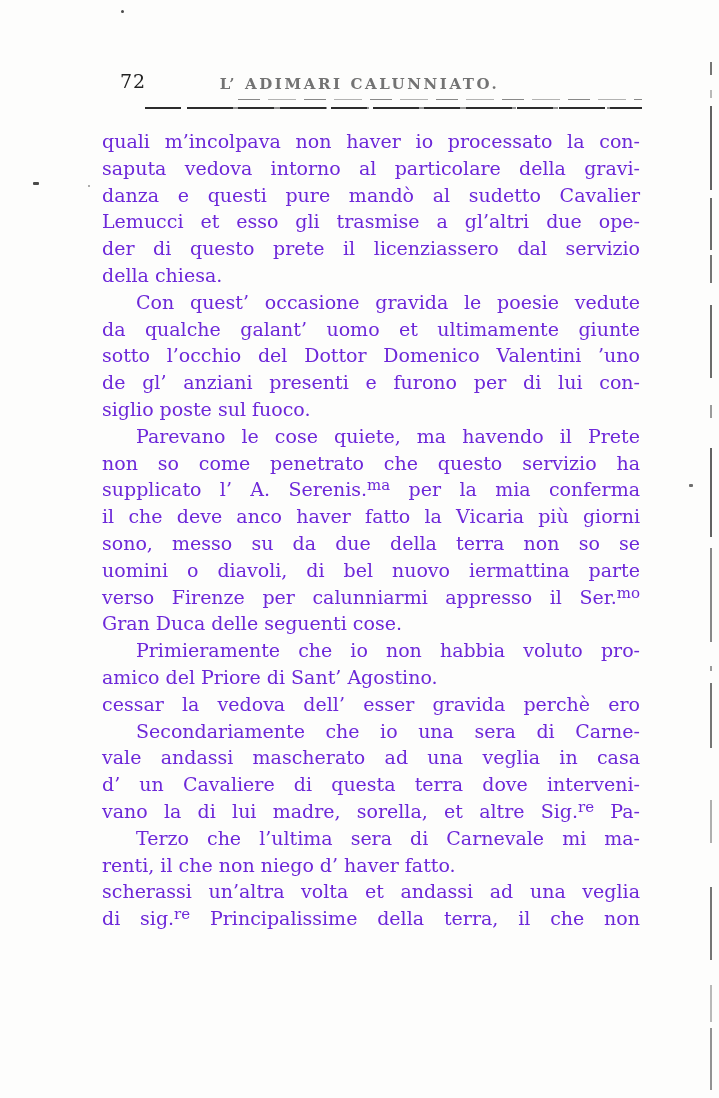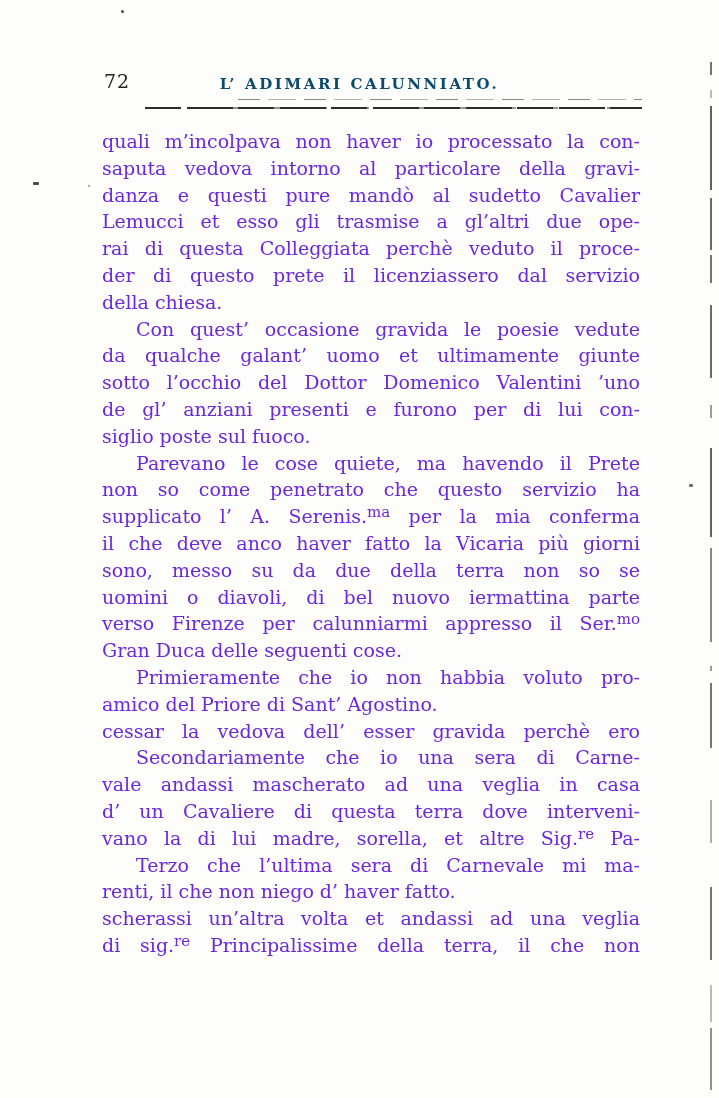--- a/index.html
+++ b/index.html
@@ -12,36 +12,36 @@
     width: 719px;
     height: 1098px;
     background: #fdfdfc;
     overflow: hidden;
     font-family: "DejaVu Serif", "Liberation Serif", serif;
     color: #1c1c1c;
   }
   
   .page-number {
     position: absolute;
-    left: 104px;
+    left: 120px;
     top: 70px;
     font-size: 19px;
     letter-spacing: 1px;
     color: #222;
   }
   .running-title {
     position: absolute;
     left: 0;
     top: 75px;
     width: 100%;
     text-align: center;
     font-size: 15px;
     font-weight: 700;
     letter-spacing: 2.6px;
-    color: #0c4a6e;
+    color: #737373;
   }
   
   .rule-upper {
     position: absolute;
     top: 99px;
     left: 238px;
     width: 404px;
     height: 1px;
     background: repeating-linear-gradient(90deg,
       rgba(40,40,40,.55) 0 22px, rgba(0,0,0,0) 22px 30px,
@@ -111,21 +111,20 @@
   <span class="running-title">L’ ADIMARI CALUNNIATO.</span>
 
   <div class="rule-upper"></div>
   <div class="rule-main"></div>
 
   <div class="text-block">
       <div class="line">quali m’incolpava non haver io processato la con-</div>
       <div class="line">saputa vedova intorno al particolare della gravi-</div>
       <div class="line">danza e questi pure mandò al sudetto Cavalier</div>
       <div class="line">Lemucci et esso gli trasmise a gl’altri due ope-</div>
-      <div class="line">rai di questa Colleggiata perchè veduto il proce-</div>
       <div class="line">der di questo prete il licenziassero dal servizio</div>
       <div class="line no-just">della chiesa.</div>
       <div class="line indent">Con quest’ occasione gravida le poesie vedute</div>
       <div class="line">da qualche galant’ uomo et ultimamente giunte</div>
       <div class="line">sotto l’occhio del Dottor Domenico Valentini ’uno</div>
       <div class="line">de gl’ anziani presenti e furono per di lui con-</div>
       <div class="line no-just">siglio poste sul fuoco.</div>
       <div class="line indent">Parevano le cose quiete, ma havendo il Prete</div>
       <div class="line">non so come penetrato che questo servizio ha</div>
       <div class="line">supplicato l’ A. Serenis.<sup>ma</sup> per la mia conferma</div>

